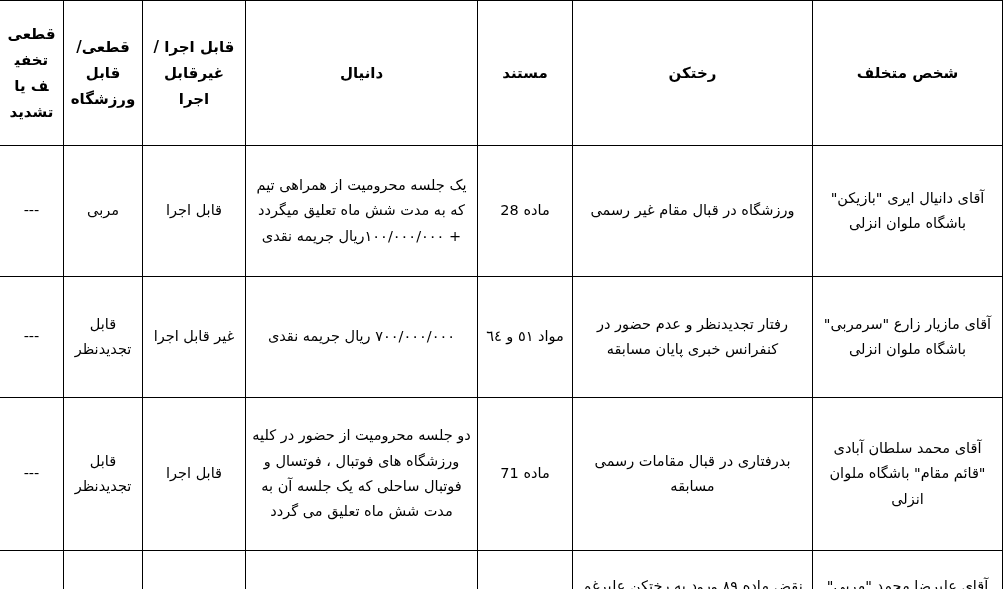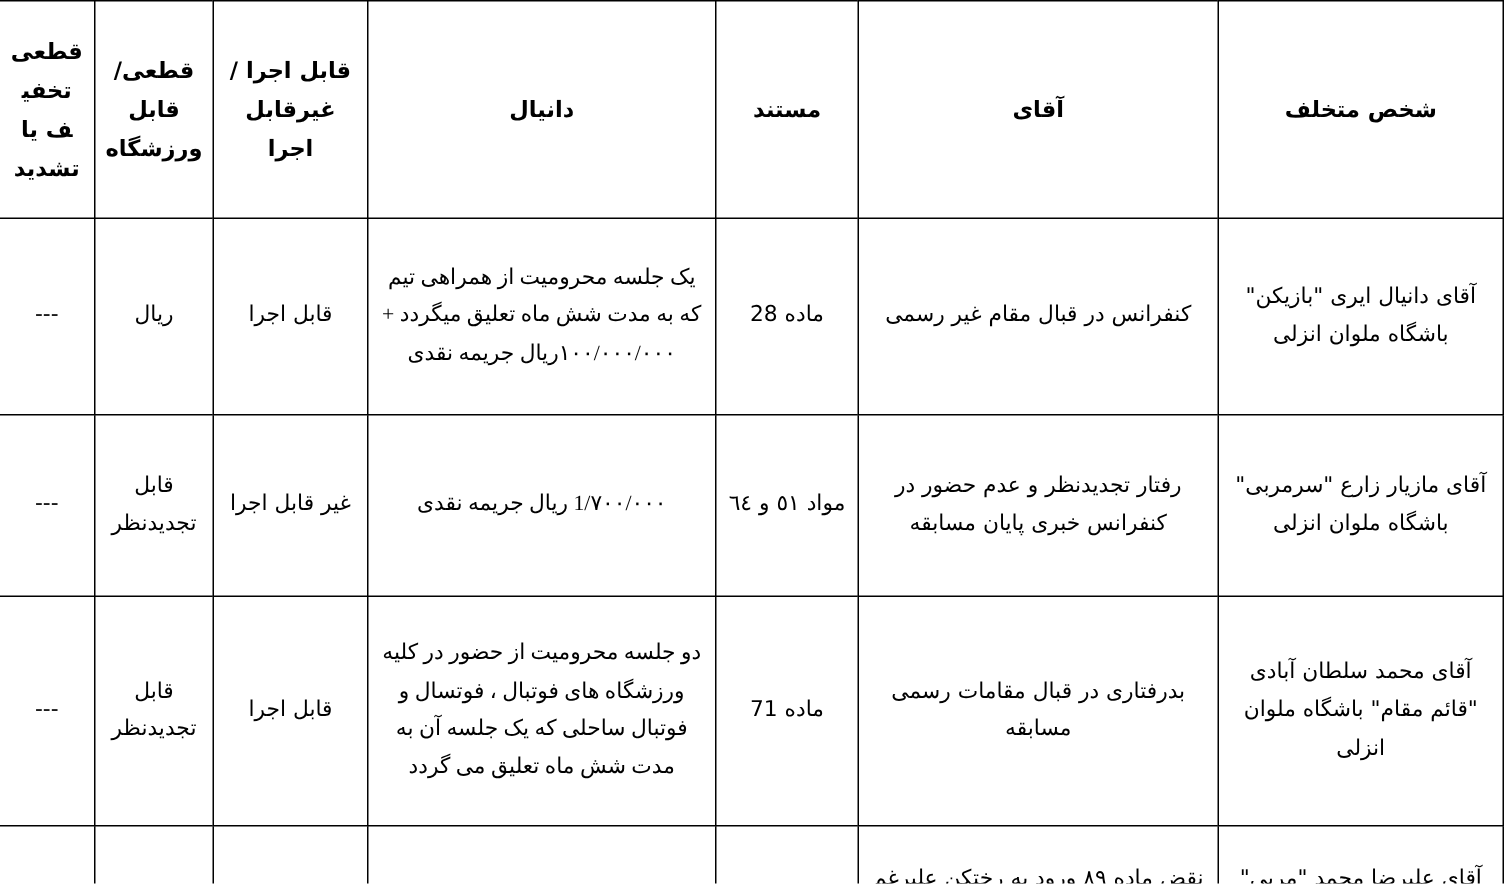--- a/index.html
+++ b/index.html
@@ -44,21 +44,21 @@
   
   col.c-person      { width: 190px; }
   col.c-violation   { width: 240px; }
   col.c-document    { width: 95px;  }
   col.c-notes       { width: 232px; }
   col.c-enforce     { width: 103px; }
   col.c-final       { width: 79px;  }
   col.c-mitigation  { width: 64px;  }
 
   td.person { font-size: 14.5px; }
-  td.notes  { text-align: center; font-family: Liberation Serif, serif; }
+  td.notes  { text-align: center; }
   td.dash   { letter-spacing: 0px; font-size: 14.5px; }
 
   tr.r1 td { height: 118px; }
   tr.r2 td { height: 108px; }
   tr.r3 td { height: 140px; }
   tr.r4 td { height: 85px; }
 </style>
 </head>
 <body>
 
@@ -69,43 +69,43 @@
       <col class="c-violation">
       <col class="c-document">
       <col class="c-notes">
       <col class="c-enforce">
       <col class="c-final">
       <col class="c-mitigation">
     </colgroup>
     <thead>
       <tr>
         <th>شخص متخلف</th>
-        <th>آقای</th>
+        <th>رختکن</th>
         <th>مستند</th>
         <th>دانیال</th>
         <th>قابل اجرا /غیرقابل اجرا</th>
         <th>قطعی/قابل ورزشگاه</th>
         <th>قطعی تخفیف یا تشدید</th>
       </tr>
     </thead>
     <tbody>
       <tr class="r1">
         <td class="person">آقای دانیال ایری "بازیکن" باشگاه ملوان انزلی</td>
-        <td>کنفرانس در قبال مقام غیر رسمی</td>
+        <td>ورزشگاه در قبال مقام غیر رسمی</td>
         <td>ماده 28</td>
         <td class="notes">یک جلسه محرومیت از همراهی تیم که به مدت شش ماه تعلیق میگردد + ١٠٠/٠٠٠/٠٠٠ريال جريمه نقدی</td>
         <td>قابل اجرا</td>
-        <td>ريال</td>
+        <td>مربی</td>
         <td class="dash">---</td>
       </tr>
       <tr class="r2">
         <td class="person">آقای مازیار زارع "سرمربی" باشگاه ملوان انزلی</td>
         <td>رفتار تجدیدنظر و عدم حضور در کنفرانس خبری پایان مسابقه</td>
         <td>مواد ٥١ و ٦٤</td>
-        <td class="notes">٧٠٠/٠٠٠/1 ريال جريمه نقدی</td>
+        <td class="notes">٧٠٠/٠٠٠/٠٠٠ ريال جريمه نقدی</td>
         <td>غیر قابل اجرا</td>
         <td>قابل تجدیدنظر</td>
         <td class="dash">---</td>
       </tr>
       <tr class="r3">
         <td class="person">آقای محمد سلطان آبادی "قائم مقام" باشگاه ملوان انزلی</td>
         <td>بدرفتاری در قبال مقامات رسمی مسابقه</td>
         <td>ماده 71</td>
         <td class="notes">دو جلسه محرومیت از حضور در کلیه ورزشگاه های فوتبال ، فوتسال و فوتبال ساحلی که یک جلسه آن به مدت شش ماه تعلیق می گردد</td>
         <td>قابل اجرا</td>

